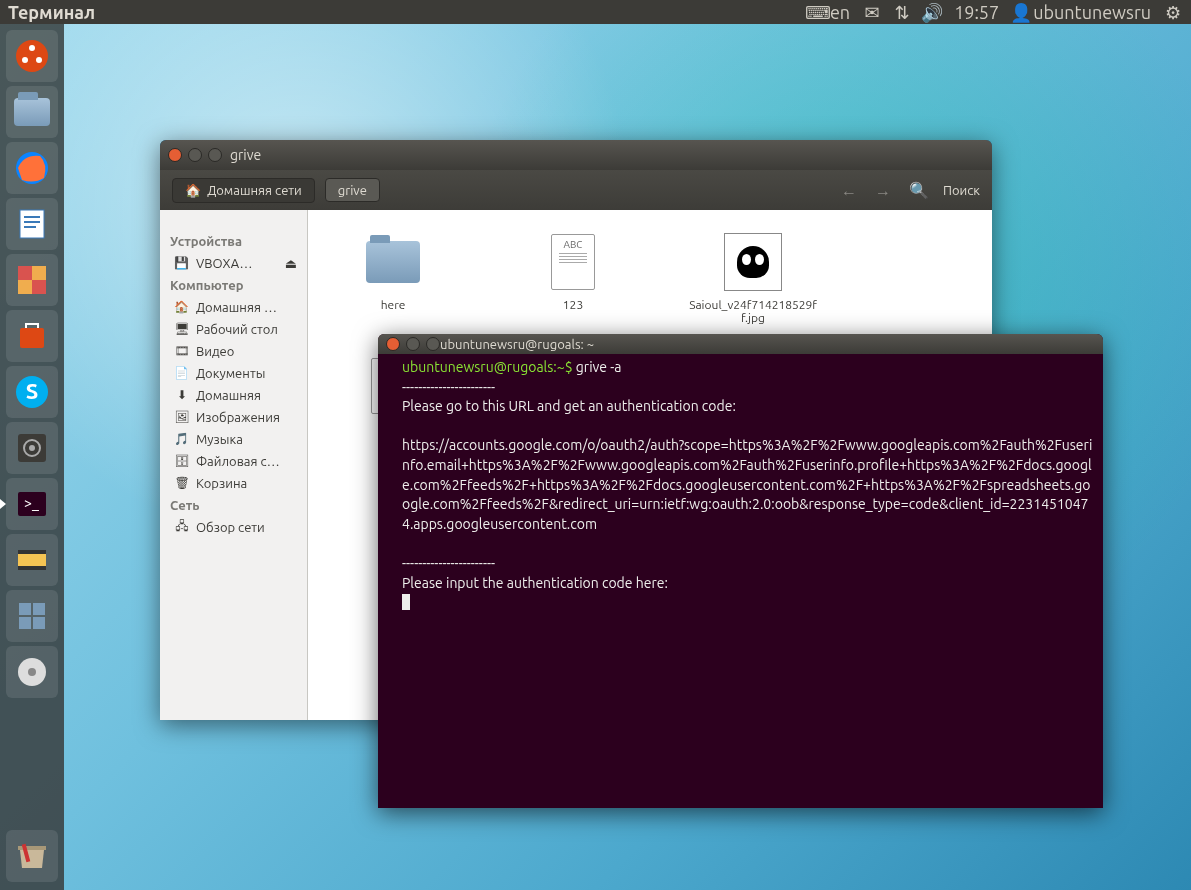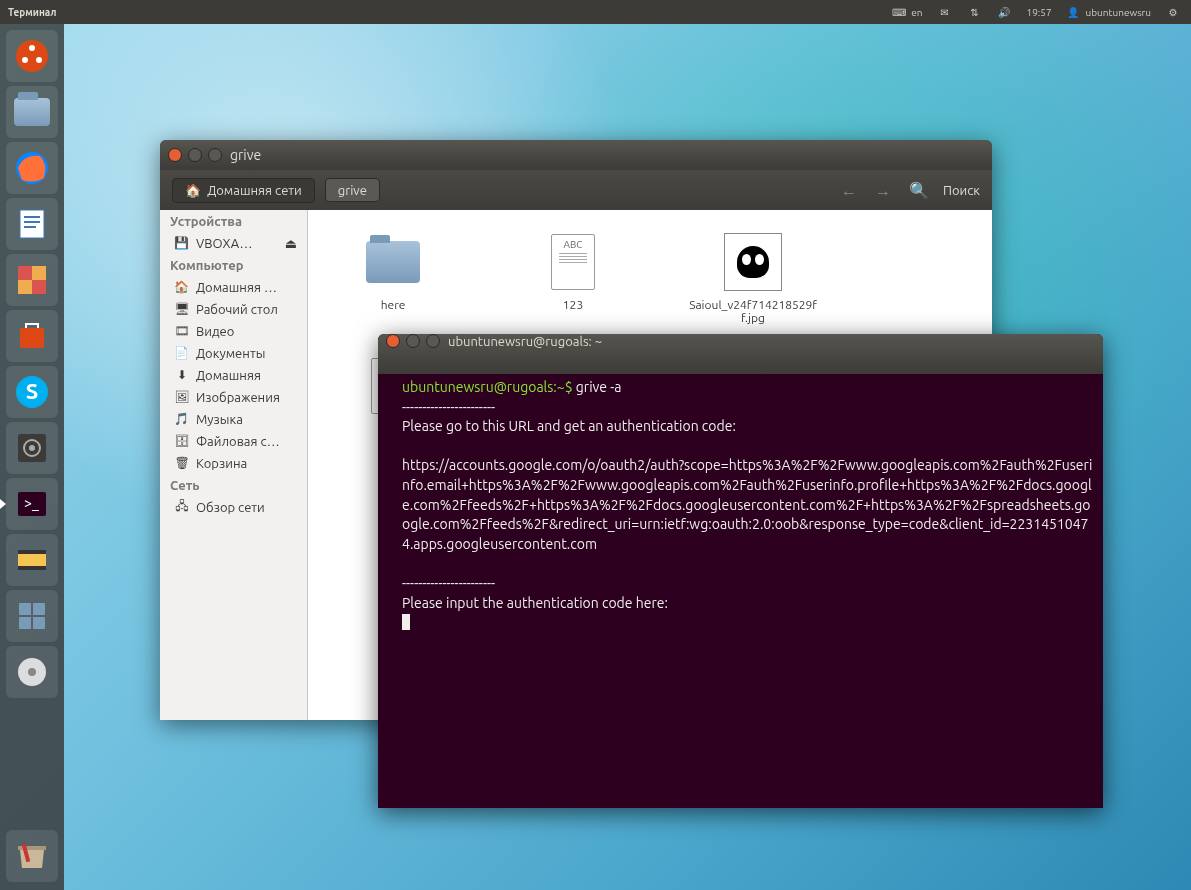--- a/index.html
+++ b/index.html
@@ -1,19 +1,19 @@
 <!DOCTYPE html>
 <html><head>
 <meta charset="utf-8">
 <style>
 * { margin: 0; padding: 0; box-sizing: border-box; font-family: Ubuntu, "Segoe UI", sans-serif; }
 body { width: 1191px; height: 890px; overflow: hidden; position: relative; background: linear-gradient(135deg, #7ec8e3 0%, #5aaed4 30%, #4a9bc4 60%, #2d7ba8 100%); }
 
 
-.top-panel { position: absolute; top:0; left:0; right:0; height:24px; background:#3c3b37; color:#dfdbd2; display:flex; align-items:center; font-size:10px; z-index:100; }
+.top-panel { position: absolute; top:0; left:0; right:0; height:24px; background:#3c3b37; color:#dfdbd2; display:flex; align-items:center; font-size:18px; z-index:100; }
 .top-panel .app-title { margin-left:8px; font-weight:bold; }
 .top-panel .spacer { flex:1; }
 .top-panel .tray { display:flex; align-items:center; gap:14px; padding-right:10px; }
 .top-panel .tray-item { display:flex; align-items:center; gap:4px; color:#cfcbc2; }
 .tray-icon { width:16px; height:16px; display:inline-flex; align-items:center; justify-content:center; }
 
 
 .launcher { position:absolute; left:0; top:24px; bottom:0; width:64px; background:rgba(60,59,55,0.8); display:flex; flex-direction:column; align-items:center; padding-top:6px; gap:4px; z-index:90; }
 .launcher-item { width:52px; height:52px; border-radius:6px; background:rgba(255,255,255,0.1); display:flex; align-items:center; justify-content:center; position:relative; }
 .launcher-item.active::before { content:""; position:absolute; left:-6px; top:50%; transform:translateY(-50%); width:0; height:0; border-top:5px solid transparent; border-bottom:5px solid transparent; border-left:6px solid #fff; }
@@ -31,42 +31,42 @@
 .fm-titlebar { height:30px; background:linear-gradient(#575550,#3c3b37); display:flex; align-items:center; padding:0 8px; color:#dfdbd2; font-size:14px; gap:8px; }
 .win-btns { display:flex; gap:6px; }
 .win-btn { width:14px; height:14px; border-radius:50%; background:#595853; border:1px solid #2a2926; }
 .win-btn.close { background:#e55e34; }
 .fm-toolbar { height:40px; background:linear-gradient(#4a4944,#3d3c38); display:flex; align-items:center; padding:0 12px; gap:10px; color:#dfdbd2; font-size:13px; }
 .breadcrumb-btn { background:#3a3935; border:1px solid #2c2b28; border-radius:4px; padding:4px 12px; color:#dfdbd2; font-size:13px; display:flex; align-items:center; gap:6px; }
 .breadcrumb-btn.active { background:#5a5954; }
 .fm-toolbar .spacer { flex:1; }
 .nav-arrow { color:#8a8883; font-size:16px; padding:0 4px; }
 .fm-body { display:flex; height:calc(100% - 70px); }
-.fm-sidebar { width:148px; background:#f2f1f0; border-right:1px solid #c8c7c2; padding:0 0; font-size:13px; color:#3c3b37; overflow:hidden; }
+.fm-sidebar { width:148px; background:#f2f1f0; border-right:1px solid #c8c7c2; padding:20px 0; font-size:13px; color:#3c3b37; overflow:hidden; }
 .sb-section { padding:4px 10px; font-weight:bold; color:#7a7975; }
 .sb-item { padding:3px 10px 3px 14px; display:flex; align-items:center; gap:6px; white-space:nowrap; overflow:hidden; text-overflow:ellipsis; }
 .sb-item .sb-icon { width:16px; height:16px; flex-shrink:0; display:inline-flex; align-items:center; justify-content:center; font-size:12px; }
 .fm-content { flex:1; background:#fff; padding:20px; display:flex; flex-wrap:wrap; align-content:flex-start; gap:30px 50px; }
 .file-item { width:130px; display:flex; flex-direction:column; align-items:center; gap:4px; text-align:center; font-size:12px; color:#3c3b37; }
 .file-icon { width:64px; height:64px; display:flex; align-items:center; justify-content:center; }
 .folder-shape { width:54px; height:42px; background:linear-gradient(#a8c3da,#7a9bb8); border-radius:4px; position:relative; }
 .folder-shape::before { content:""; position:absolute; top:-6px; left:4px; width:20px; height:8px; background:#7a9bb8; border-radius:2px 2px 0 0; }
 .doc-shape { width:44px; height:56px; background:#fff; border:1px solid #999; border-radius:2px; display:flex; flex-direction:column; align-items:center; padding:4px; font-size:9px; color:#666; }
 .doc-shape .doc-label { font-size:10px; margin-bottom:2px; }
 .doc-shape .doc-lines { width:80%; border-top:1px solid #aaa; margin:1px 0; }
 .img-thumb { width:58px; height:58px; background:linear-gradient(135deg,#2a5a3a,#6fc088); border:1px solid #888; }
 .img-thumb2 { width:58px; height:58px; background:#fff; border:1px solid #888; display:flex; align-items:center; justify-content:center; }
 .skull { width:32px; height:32px; background:#000; border-radius:50% 50% 40% 40%; position:relative; }
 .skull::before, .skull::after { content:""; position:absolute; width:9px; height:11px; background:#fff; border-radius:50%; top:8px; }
 .skull::before { left:5px; }
 .skull::after { right:5px; }
 
 
 .term-window { position:absolute; left:378px; top:334px; width:725px; height:474px; background:#2c001e; border-radius:6px 6px 0 0; box-shadow:0 5px 25px rgba(0,0,0,0.6); z-index:60; display:flex; flex-direction:column; }
-.term-titlebar { height:40px; background:linear-gradient(#575550,#3c3b37); border-radius:6px 6px 0 0; display:flex; padding:0 8px; gap:8px; color:#dfdbd2; font-size:13px; }
+.term-titlebar { height:20px; background:linear-gradient(#575550,#3c3b37); border-radius:6px 6px 0 0; display:flex; align-items:center; padding:0 8px; gap:0; color:#dfdbd2; font-size:13px; }
 .term-body { flex:1; padding:4px 8px; font-family:"Ubuntu Mono","Consolas",monospace; font-size:14px; line-height:1.4; color:#eeeeec; white-space:pre-wrap; word-break:break-all; overflow:hidden;margin-left:16px; }
 .term-body .prompt { color:#8ae234; }
 .cursor { display:inline-block; width:8px; height:16px; background:#eeeeec; vertical-align:text-bottom; }
 </style>
 </head>
 <body>
 
 <div class="wallpaper-overlay"></div>
 
 <div class="top-panel">

